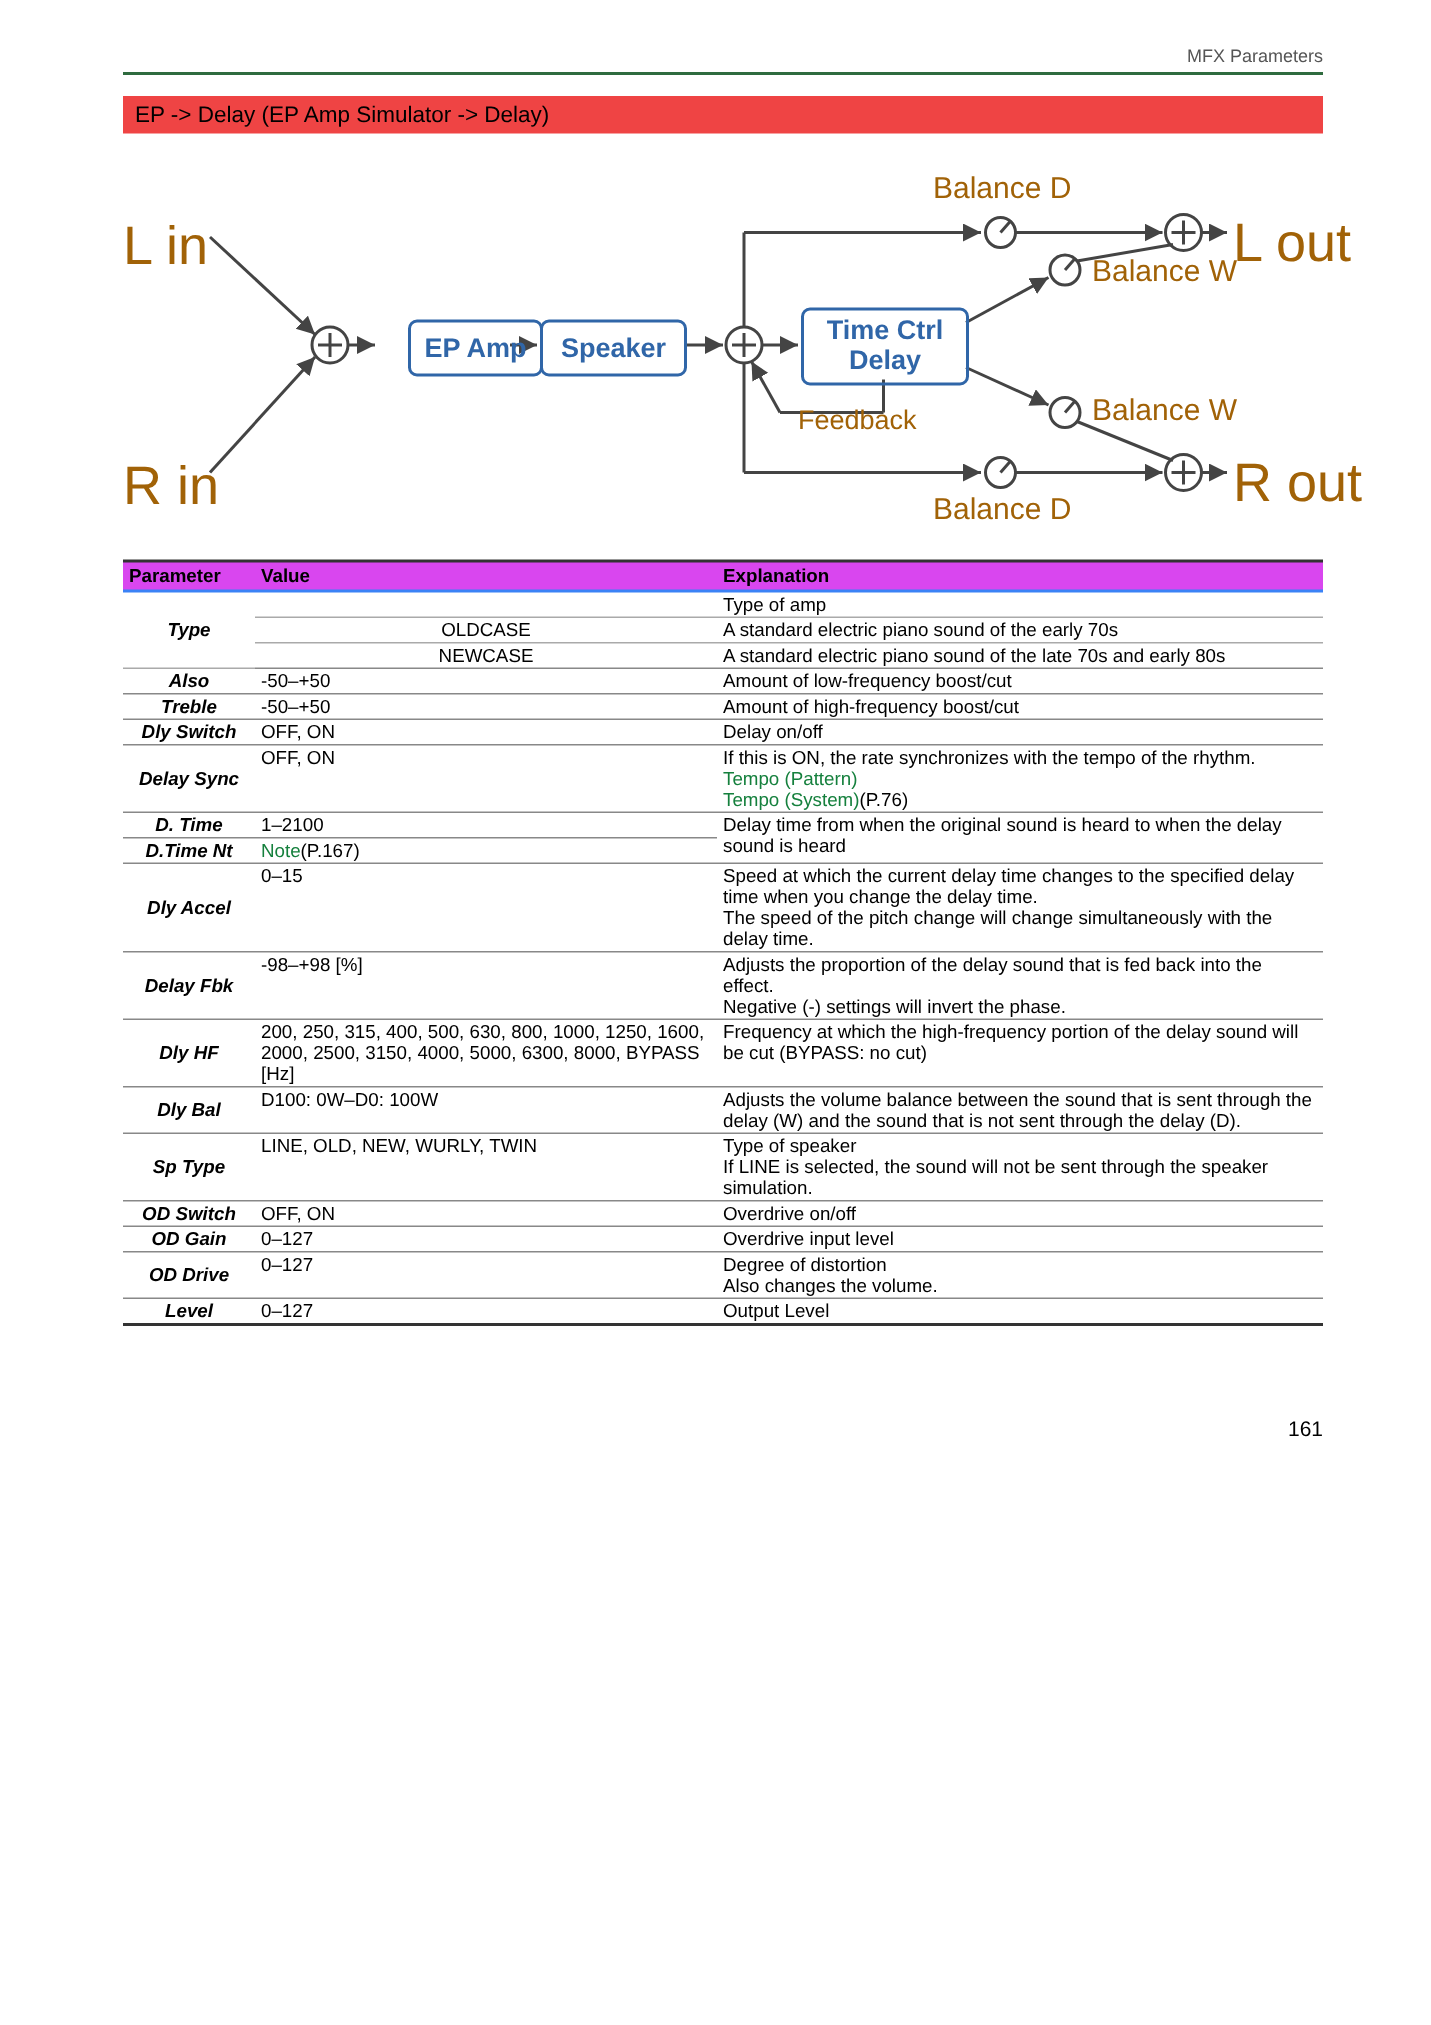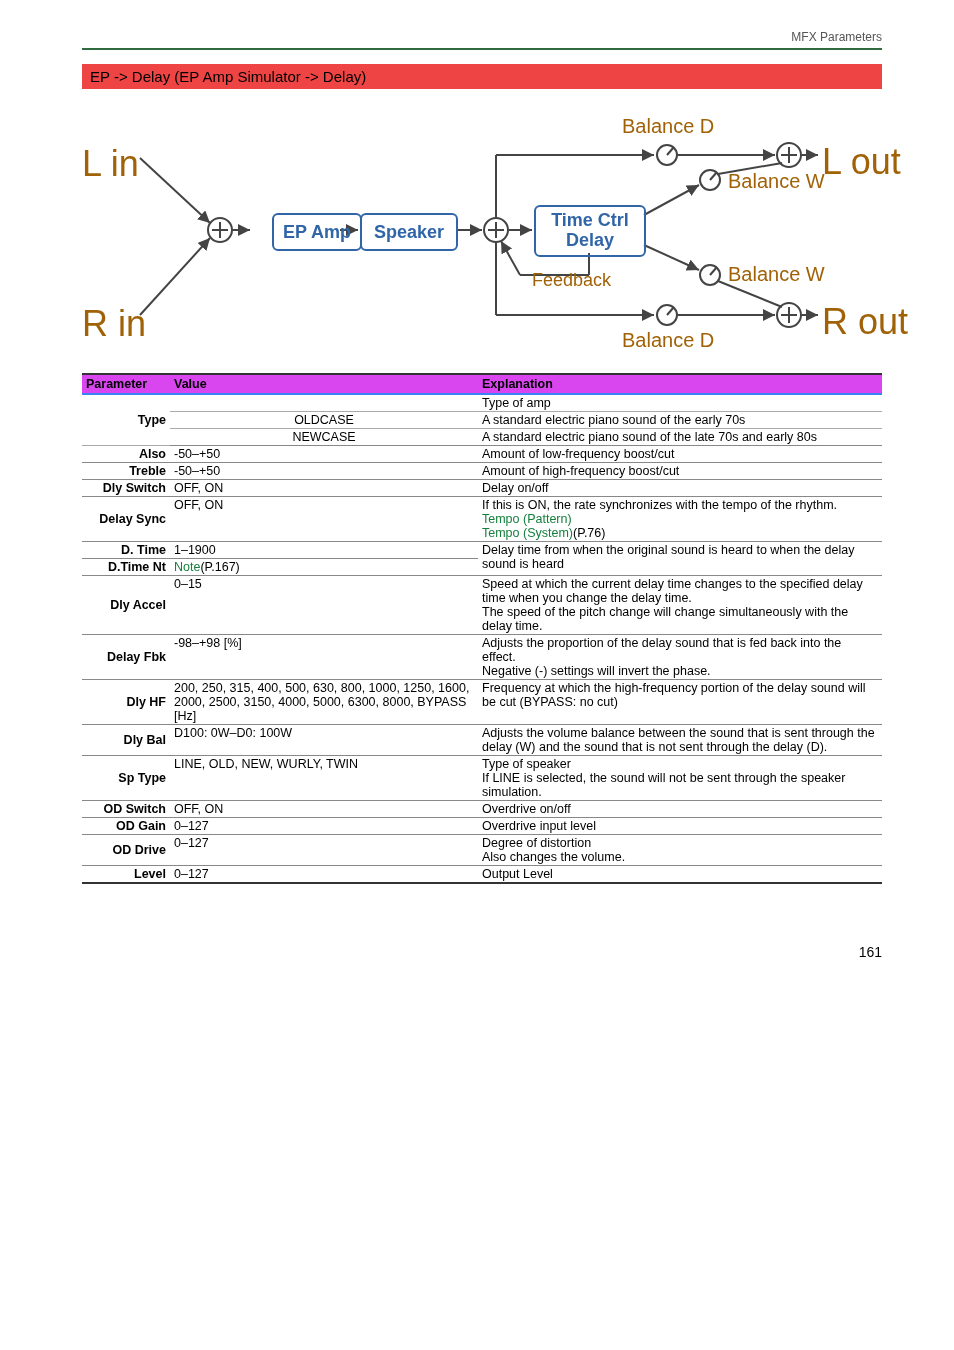--- a/index.html
+++ b/index.html
@@ -63,23 +63,24 @@
     padding: 2px 4px;
   }
   table.params th:first-child { width: 80px; }
   table.params th:nth-child(2) { width: 300px; }
   table.params td {
     border-bottom: 1px solid #888;
     padding: 1px 4px;
     vertical-align: top;
   }
   table.params td.param {
-    text-align: right;
+    text-align: center;
     font-weight: bold;
     vertical-align: middle;
+    font-style: italic;
   }
   table.params tr.last td { border-bottom: 2px solid #333; }
   table.params tr.inner td { border-bottom: 1px solid #aaa; }
   table.params tr.nobottom td { border-bottom: none; }
   .link { color: #15803d; }
   .box {
     position:absolute;
     border:2px solid #3066a8;
     border-radius:6px;
     color:#3066a8;
@@ -220,21 +221,21 @@
         <td class="param">Delay Sync</td>
         <td>OFF, ON</td>
         <td>
           <span>If this is ON, the rate synchronizes with the tempo of the rhythm.</span><br>
           <span class="link">Tempo (Pattern)</span><br>
           <span class="link">Tempo (System)</span><span>(P.76)</span>
         </td>
       </tr>
       <tr class="nobottom">
         <td class="param">D. Time</td>
-        <td>1–1900</td>
+        <td>1–2100</td>
         <td rowspan="2" style="border-bottom:1px solid #888">Delay time from when the original sound is heard to when the delay sound is heard</td>
       </tr>
       <tr>
         <td class="param" style="border-top:1px solid #888">D.Time Nt</td>
         <td style="border-top:1px solid #888">
           <span class="link">Note</span><span>(P.167)</span>
         </td>
       </tr>
       <tr>
         <td class="param">Dly Accel</td>

